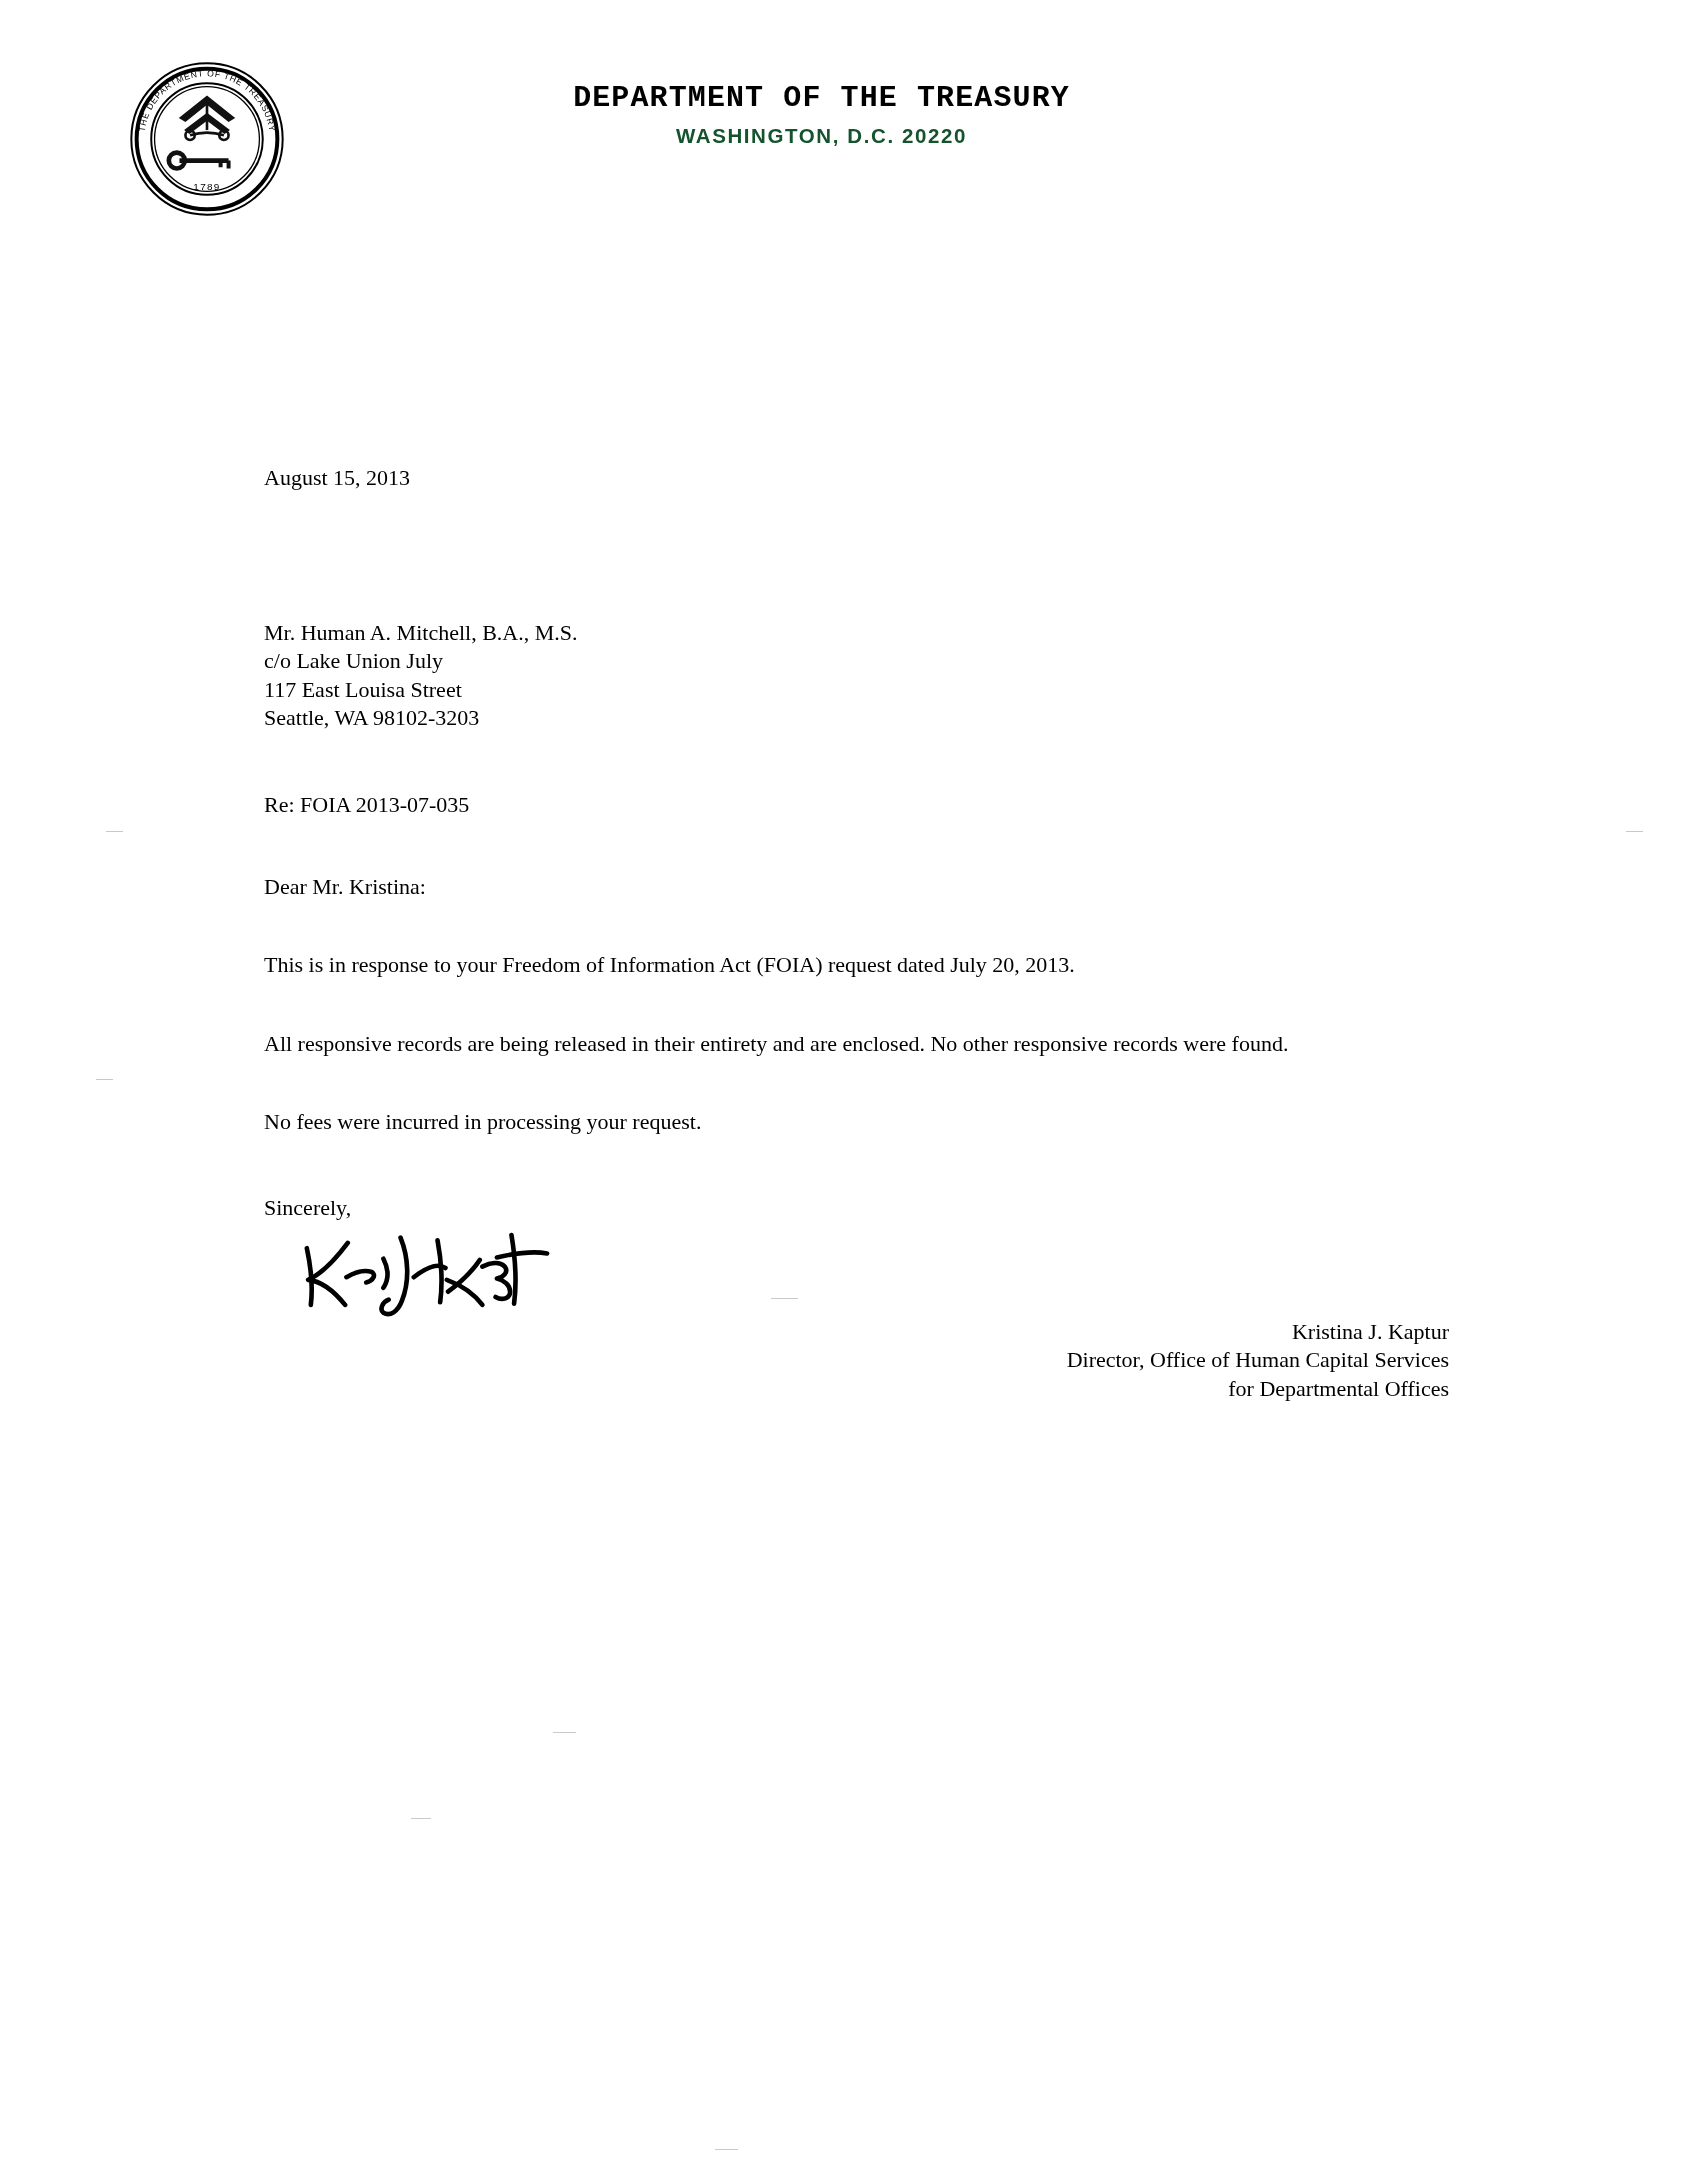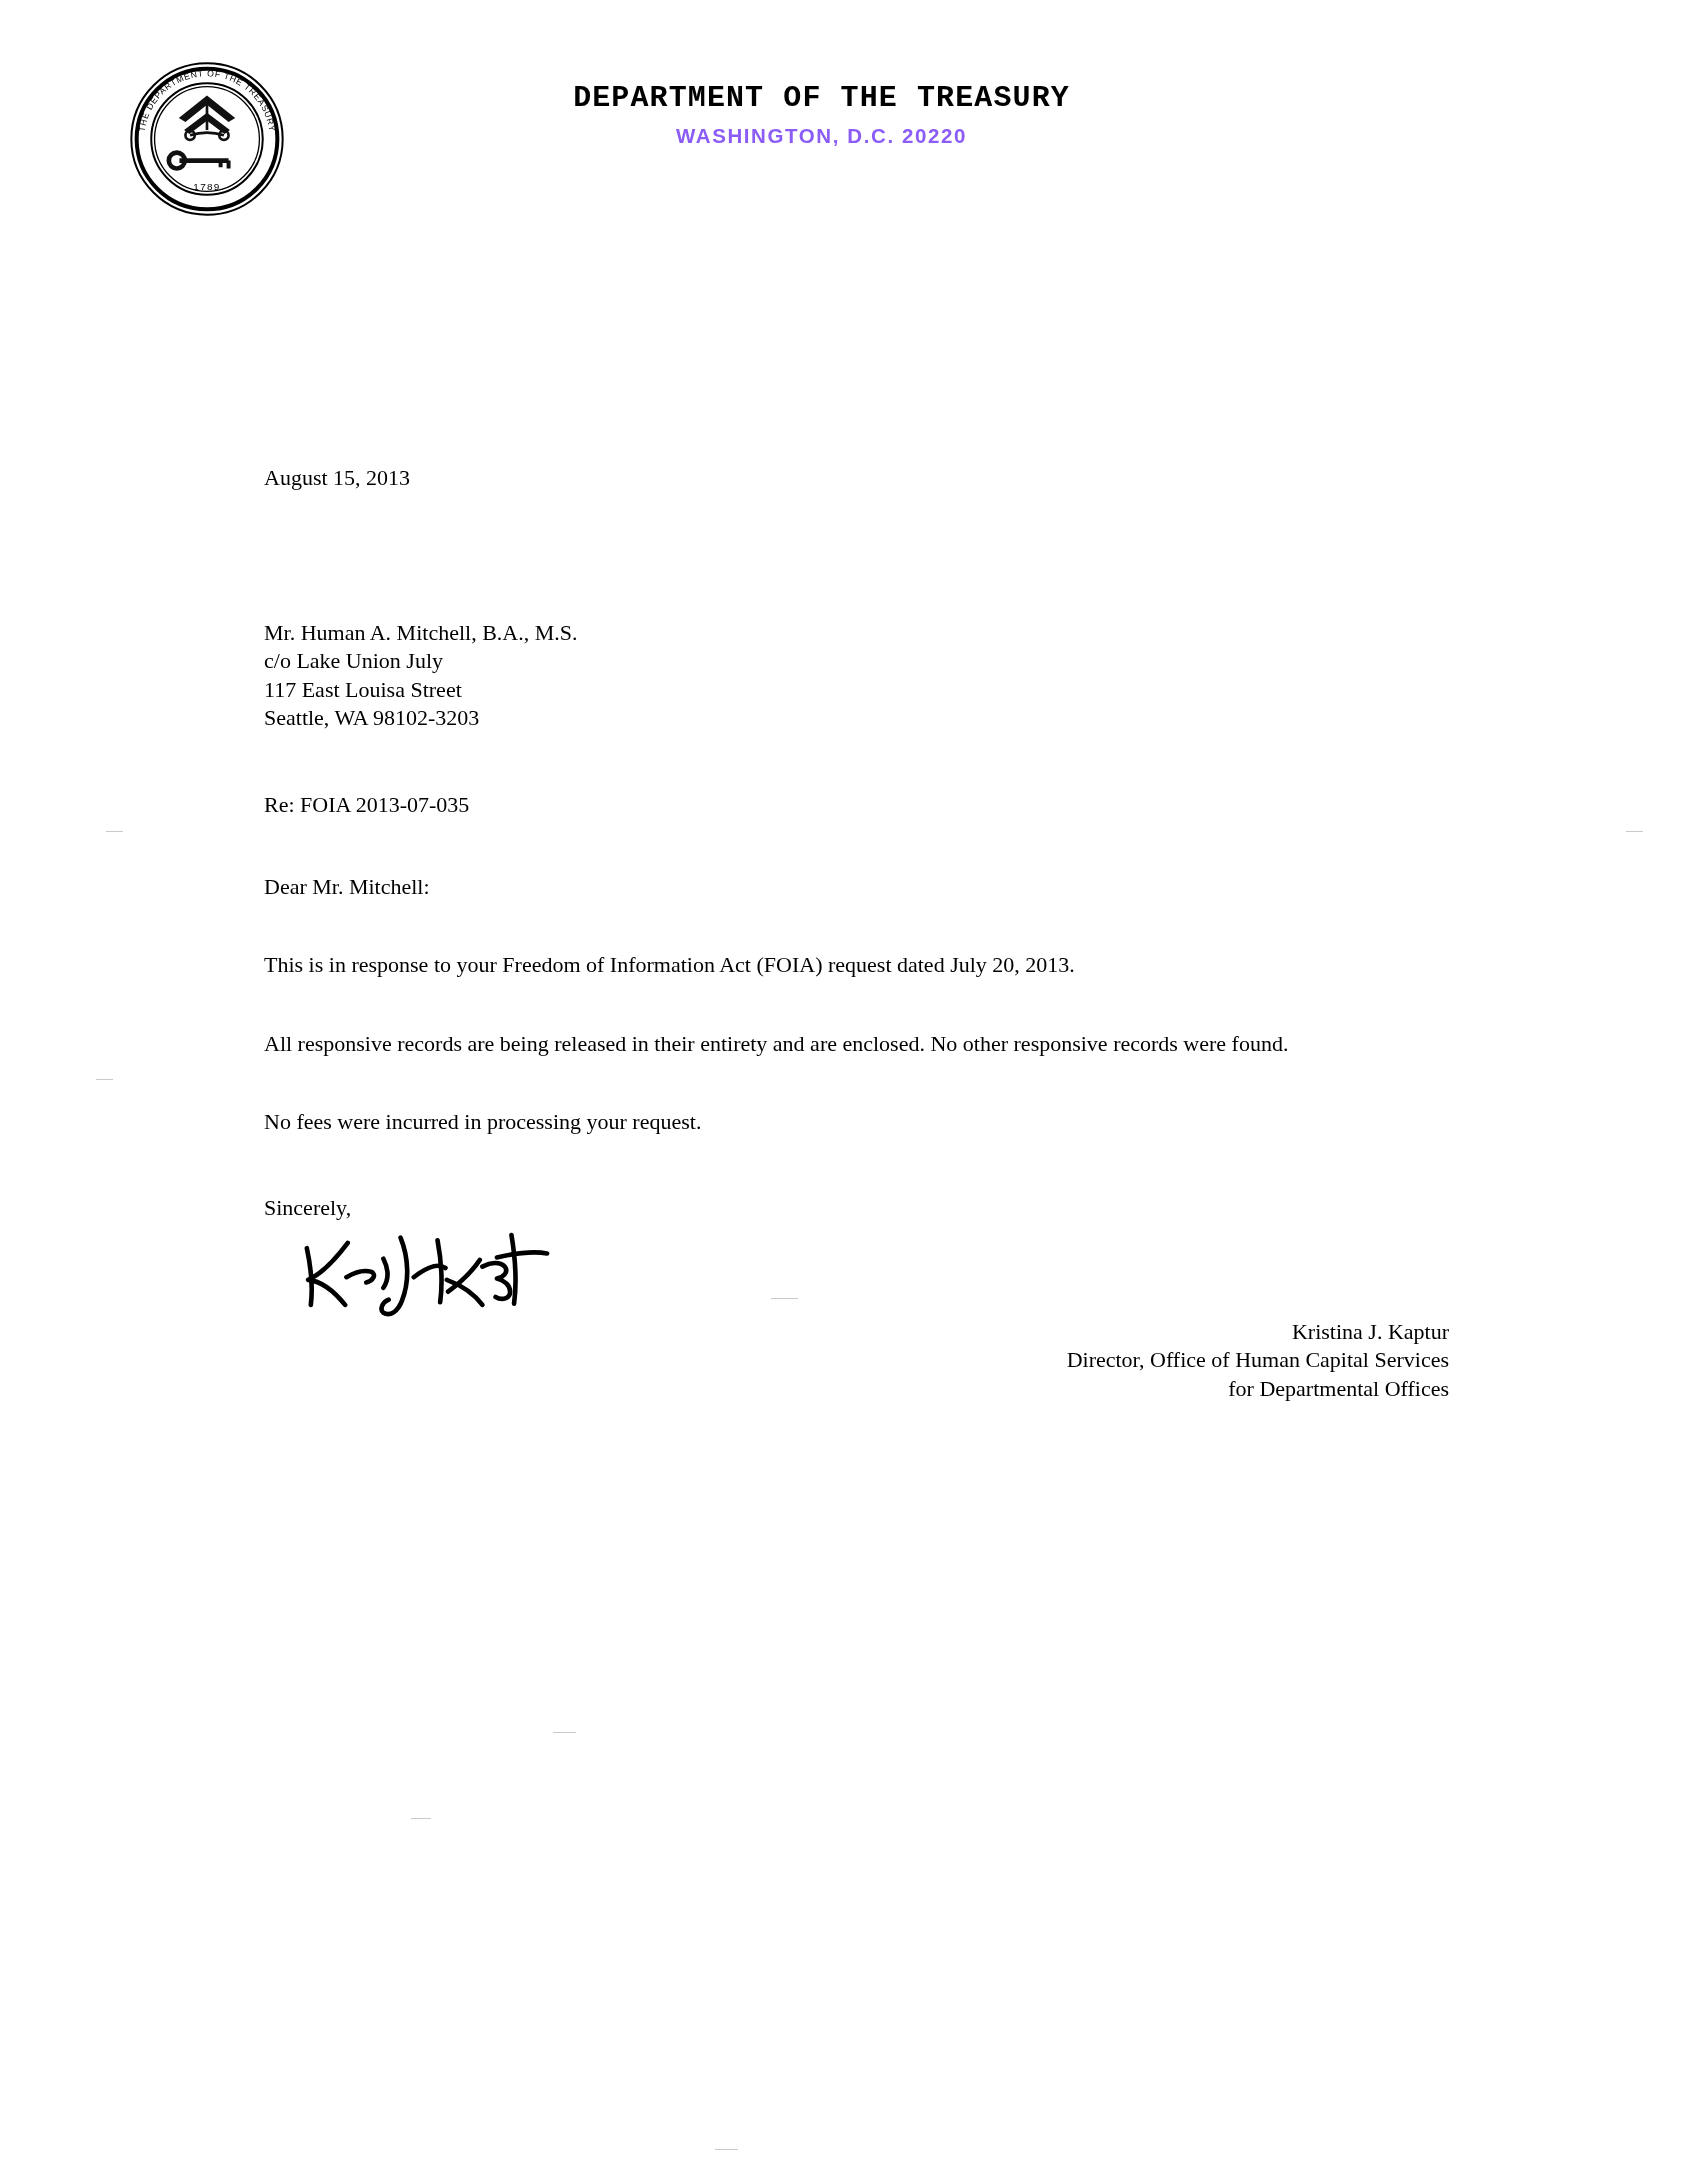--- a/index.html
+++ b/index.html
@@ -49,21 +49,21 @@
     font-size: 30px;
     letter-spacing: 1.1px;
     color: #000;
     white-space: nowrap;
   }
   .agency-city {
     font-family: "Liberation Sans", sans-serif;
     font-weight: bold;
     font-size: 20.5px;
     letter-spacing: 1.6px;
-    color: #8b5cf6;
+    color: #14532d;
     margin-top: 9.3px;
     white-space: nowrap;
   }
 
   
   .letter {
     position: absolute;
     left: 244px;
     top: 464px;
     width: 1185px;
@@ -153,21 +153,21 @@
 
     <div class="addressee">
       <div>Mr. Human A. Mitchell, B.A., M.S.</div>
       <div>c/o Lake Union July</div>
       <div>117 East Louisa Street</div>
       <div>Seattle, WA 98102-3203</div>
     </div>
 
     <div class="re-line">Re: FOIA 2013-07-035</div>
 
-    <div class="salutation">Dear Mr. Mitchell:</div>
+    <div class="salutation">Dear Mr. Kristina:</div>
 
     <div class="para">This is in response to your Freedom of Information Act (FOIA) request dated July 20, 2013.</div>
     <div class="para">All responsive records are being released in their entirety and are enclosed.  No other responsive records were found.</div>
     <div class="para">No fees were incurred in processing your request.</div>
 
     <div class="closing">Sincerely,</div>
 
     <div class="signature">
       <svg viewBox="0 0 520 150" width="344" height="99" aria-hidden="true">
         <g fill="none" stroke="#000" stroke-width="7" stroke-linecap="round" stroke-linejoin="round">

